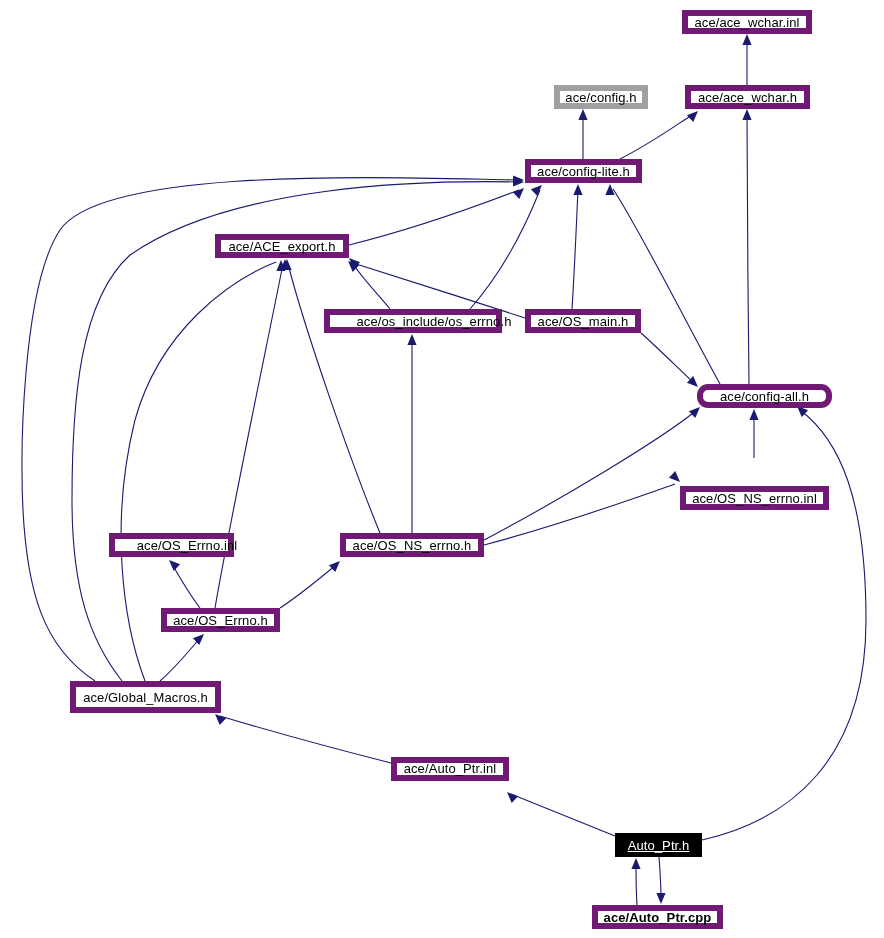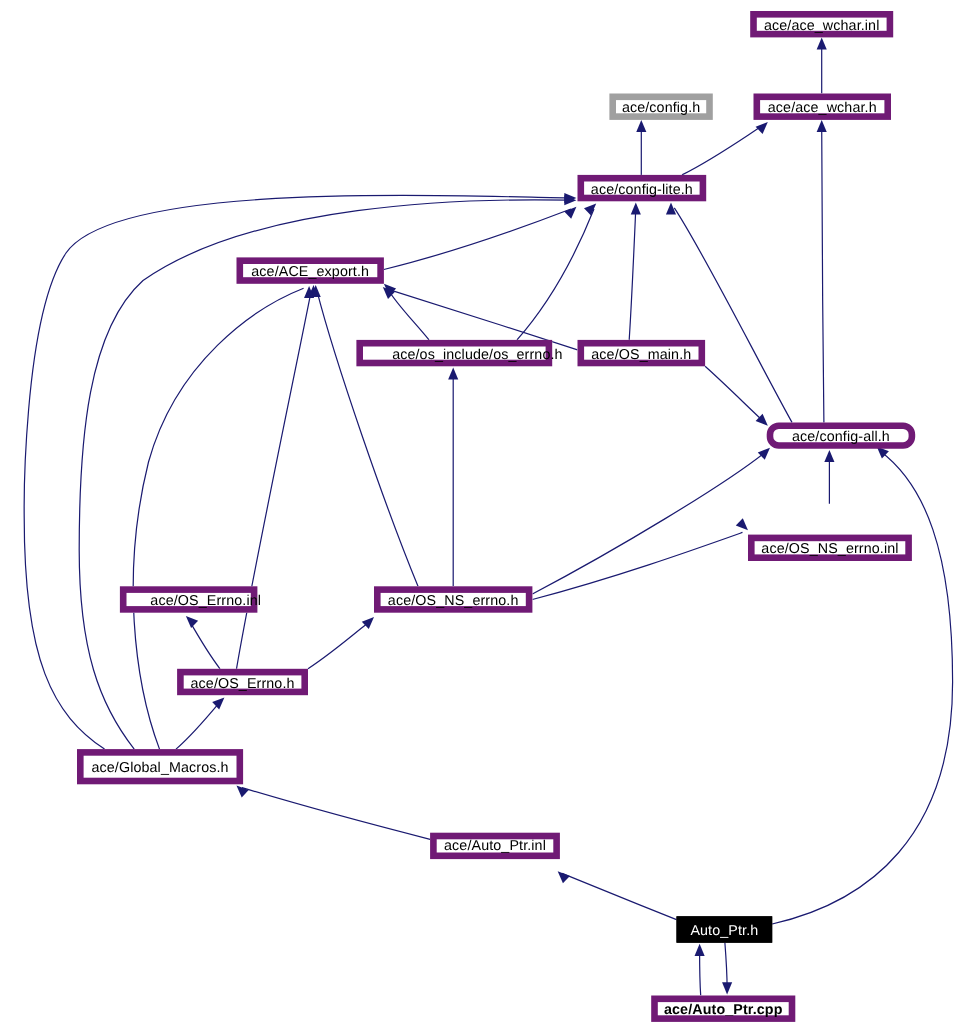--- a/index.html
+++ b/index.html
@@ -37,20 +37,21 @@
     letter-spacing: 0.1px;
   }
   .node-box.dim {
     border-color: #a0a0a0;
     color: #000000;
   }
   .node-box.current {
     background: #000000;
     border-color: #000000;
     color: #ffffff;
+    text-decoration: underline;
   }
   .edge-path {
     fill: none;
     stroke: #1a1a70;
     stroke-width: 1.1;
   }
   .arrow-head {
     fill: #1a1a70;
     stroke: none;
   }

